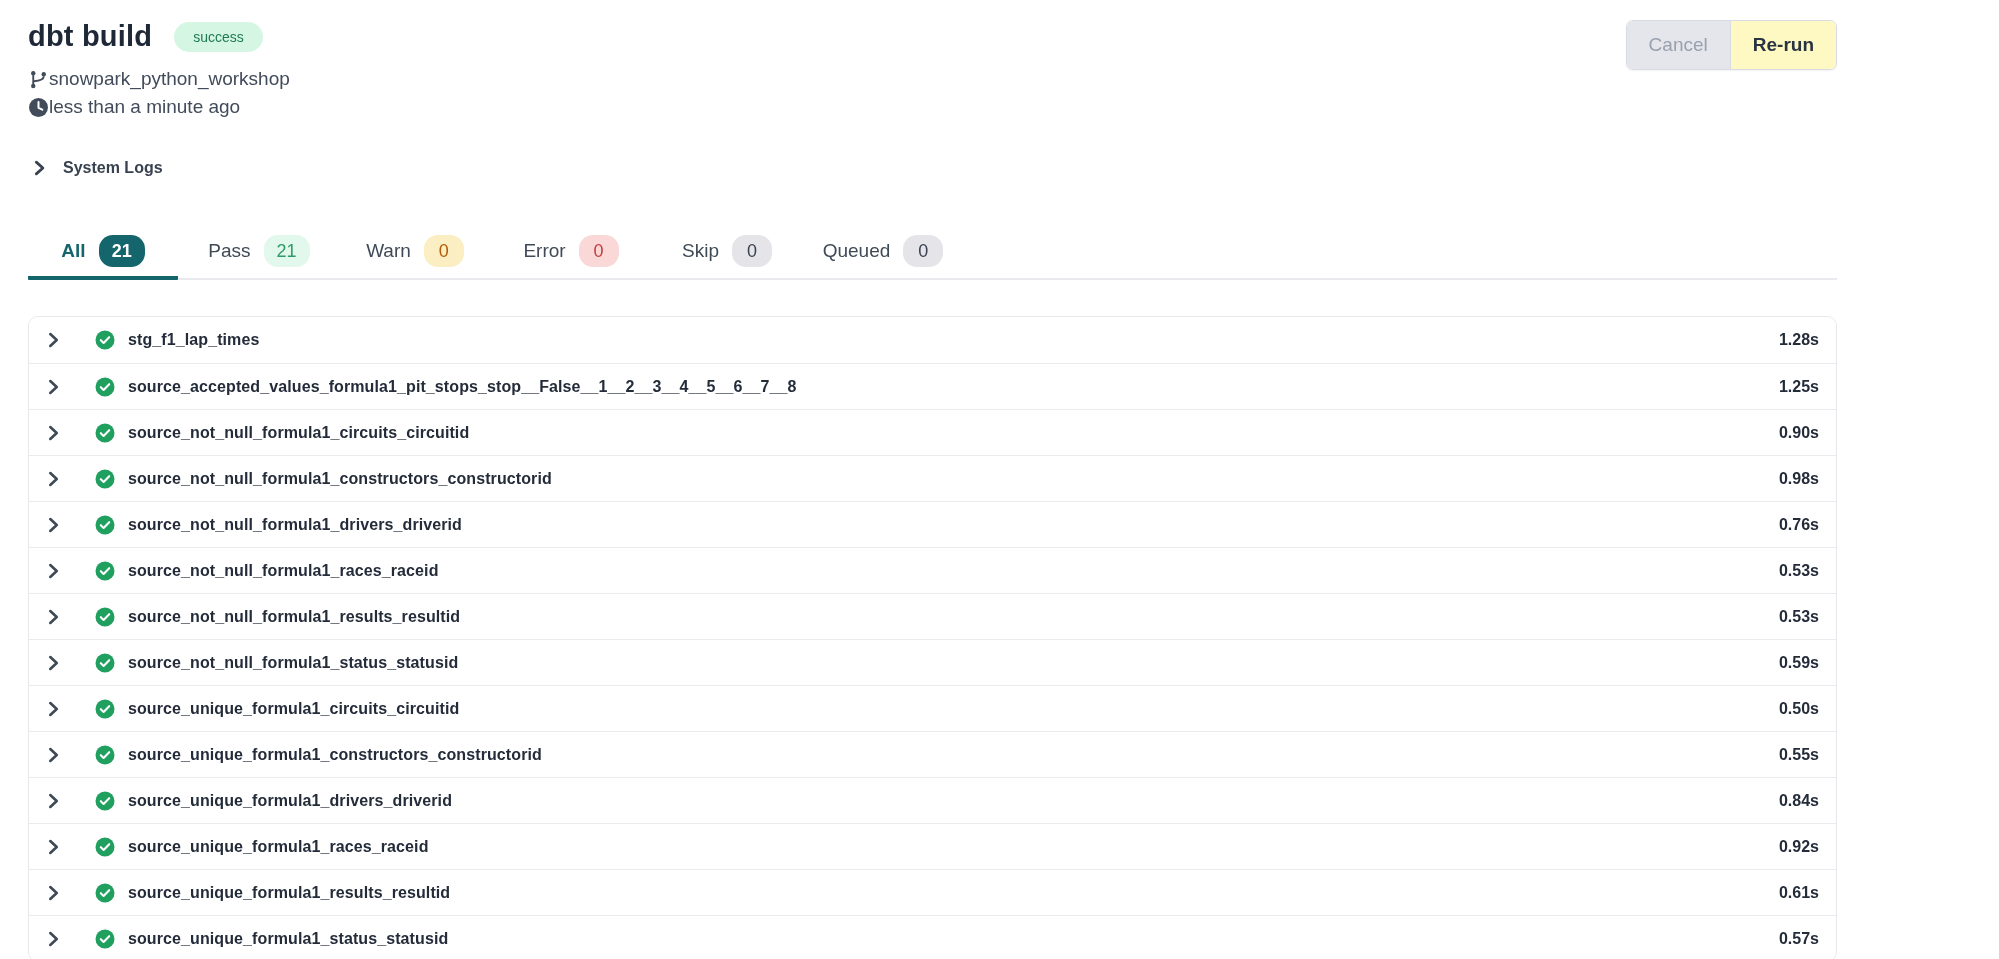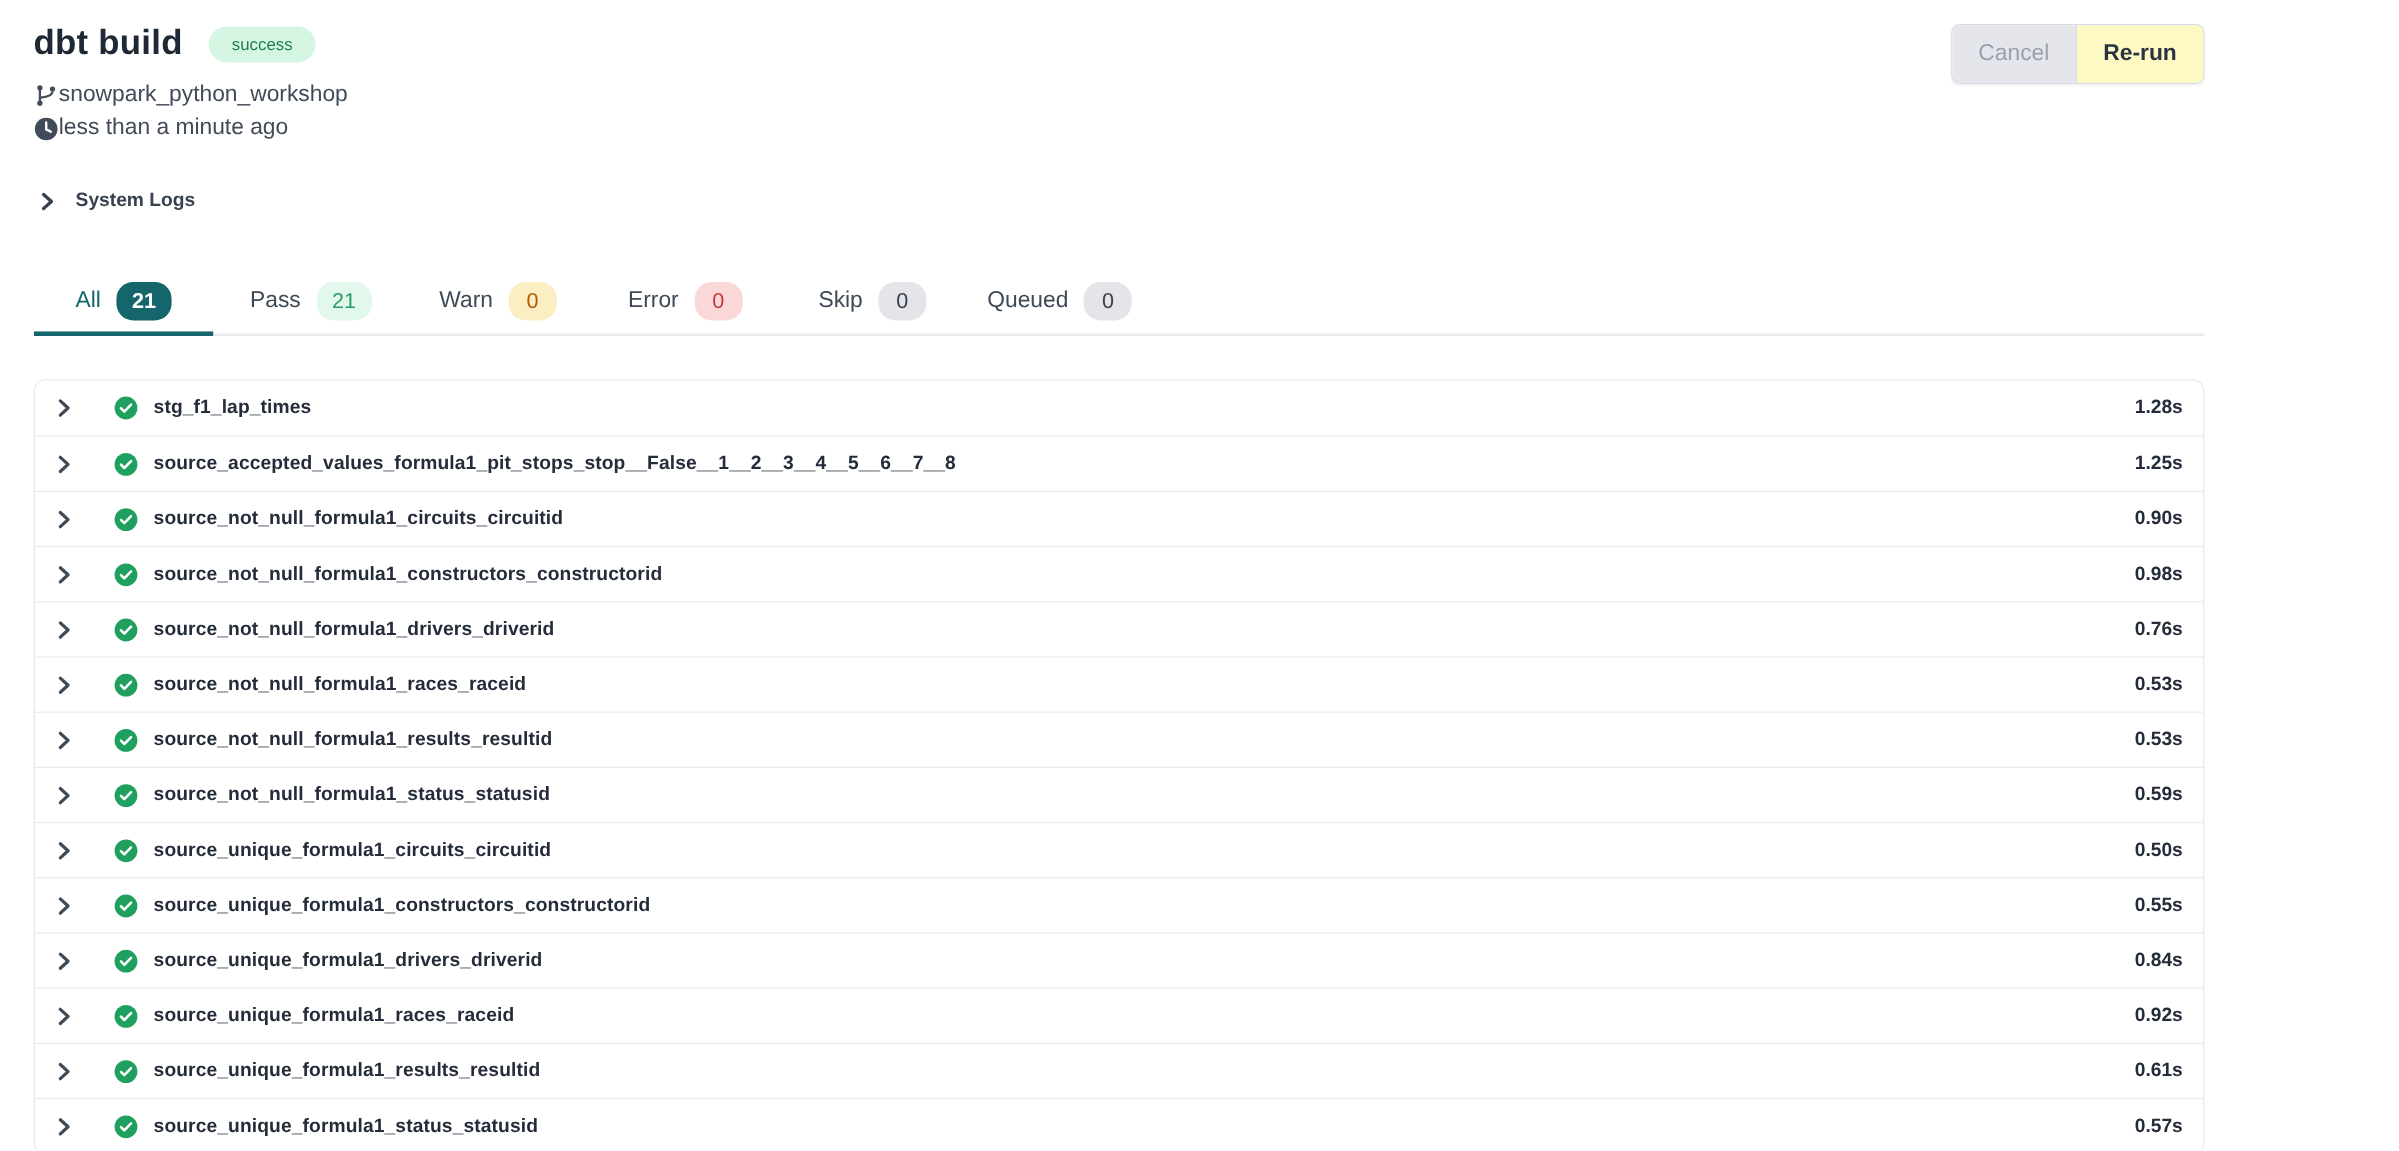--- a/index.html
+++ b/index.html
@@ -61,21 +61,21 @@
     display:flex;gap:6px;margin:46px 29px 0 18px;height:56px;align-items:center;
     border-bottom:2px solid #e9eaee;
   }
   .tab{
     display:flex;align-items:center;justify-content:center;gap:13px;
     min-width:150px;height:100%;cursor:pointer;
     border-bottom:4px solid transparent;margin-bottom:-3px;
   }
   .tab__label{font-size:19px;color:#3f4a57;}
   .tab--active{border-bottom-color:var(--accent-teal);border-radius:0 0 1px 1px;}
-  .tab--active .tab__label{color:var(--accent-teal);font-weight:400;}
+  .tab--active .tab__label{color:var(--accent-teal);font-weight:700;}
   .tab__badge{
     font-size:18px;line-height:1;padding:7px 13px;border-radius:14px;min-width:40px;
     display:inline-flex;justify-content:center;align-items:center;font-weight:400;
   }
   .tab__badge--all{background:var(--accent-teal);color:#ffffff;font-weight:700;}
   .tab__badge--pass{background:var(--pass-badge-bg);color:var(--pass-badge-text);}
   .tab__badge--warn{background:var(--warn-badge-bg);color:var(--warn-badge-text);}
   .tab__badge--error{background:var(--error-badge-bg);color:var(--error-badge-text);}
   .tab__badge--skip,.tab__badge--queued{background:var(--neutral-badge-bg);color:var(--neutral-badge-text);}
 

